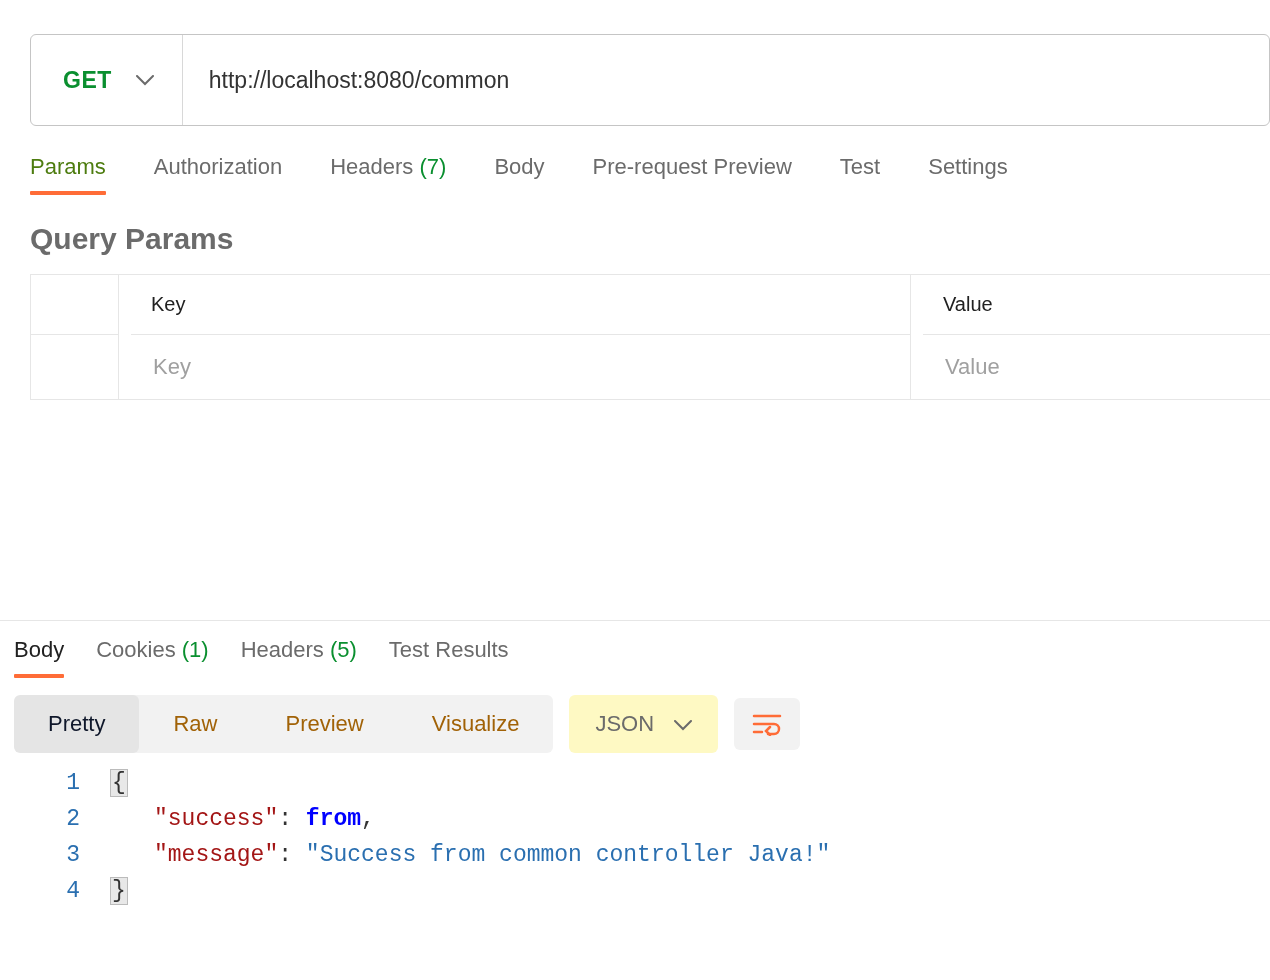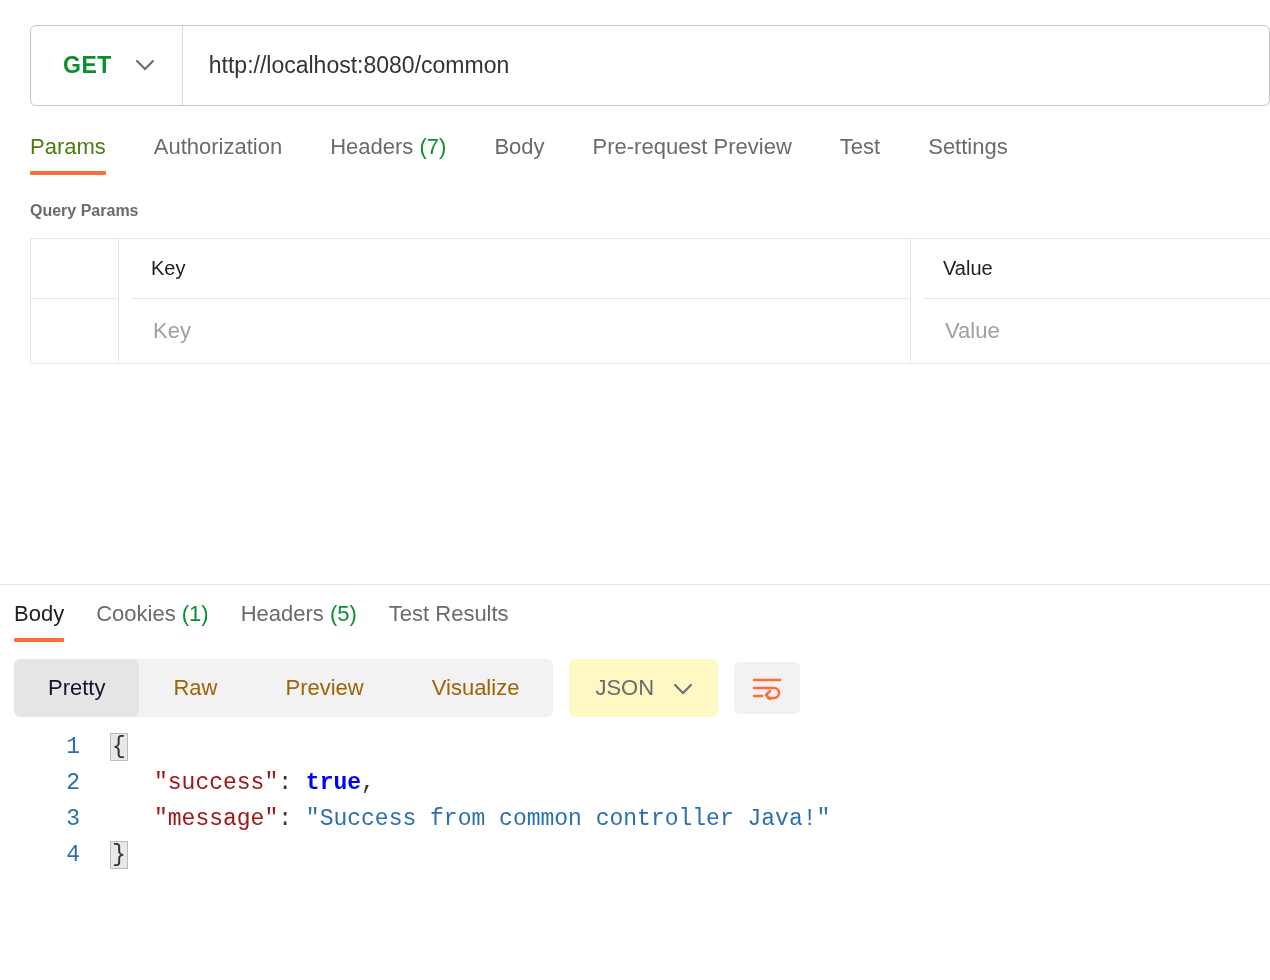--- a/index.html
+++ b/index.html
@@ -12,22 +12,22 @@
     font-size: 20px;
   }
   .container { width: 1270px; }
 
   
   .request-bar {
     display: flex;
     align-items: stretch;
     border: 1px solid #c5c5c5;
     border-radius: 6px;
-    margin: 25px 0 0 30px;
-    height: 81px;
+    margin: 34px 0 0 30px;
+    height: 92px;
     overflow: hidden;
   }
   .method-select {
     display: flex;
     align-items: center;
     gap: 24px;
     padding: 0 28px 0 32px;
     border-right: 1px solid #d8d8d8;
     cursor: pointer;
   }
@@ -77,21 +77,21 @@
     height: 4px;
     background: #ff6c37;
     border-radius: 1px;
   }
   .req-tab .count { color: #0a8f2f; }
 
   .section-title {
     margin: 28px 0 0 30px;
     color: #6b6b6b;
     font-weight: 600;
-    font-size: 16px;
+    font-size: 30px;
   }
 
   
   .params-table {
     margin: 18px 0 0 30px;
     border: 1px solid #e6e6e6;
     border-right: none;
     border-collapse: collapse;
   }
   .params-table .row { display: flex; gap: 12px; }
@@ -297,21 +297,21 @@
       </div>
     </div>
 
     <div class="json-viewer">
         <div class="json-line">
           <div class="gutter">1</div>
           <div class="code"><span class="tok-brace">{</span></div>
         </div>
         <div class="json-line">
           <div class="gutter">2</div>
-          <div class="code"><span class="indent2"></span><span class="tok-key">"success"</span><span class="tok-punc">: </span><span class="tok-bool">true</span><span class="tok-punc">,</span></div>
+          <div class="code"><span class="indent2"></span><span class="tok-key">"success"</span><span class="tok-punc">: </span><span class="tok-bool">from</span><span class="tok-punc">,</span></div>
         </div>
         <div class="json-line">
           <div class="gutter">3</div>
           <div class="code"><span class="indent2"></span><span class="tok-key">"message"</span><span class="tok-punc">: </span><span class="tok-string">"Success from common controller Java!"</span></div>
         </div>
         <div class="json-line">
           <div class="gutter">4</div>
           <div class="code"><span class="tok-brace">}</span></div>
         </div>
       </div>

